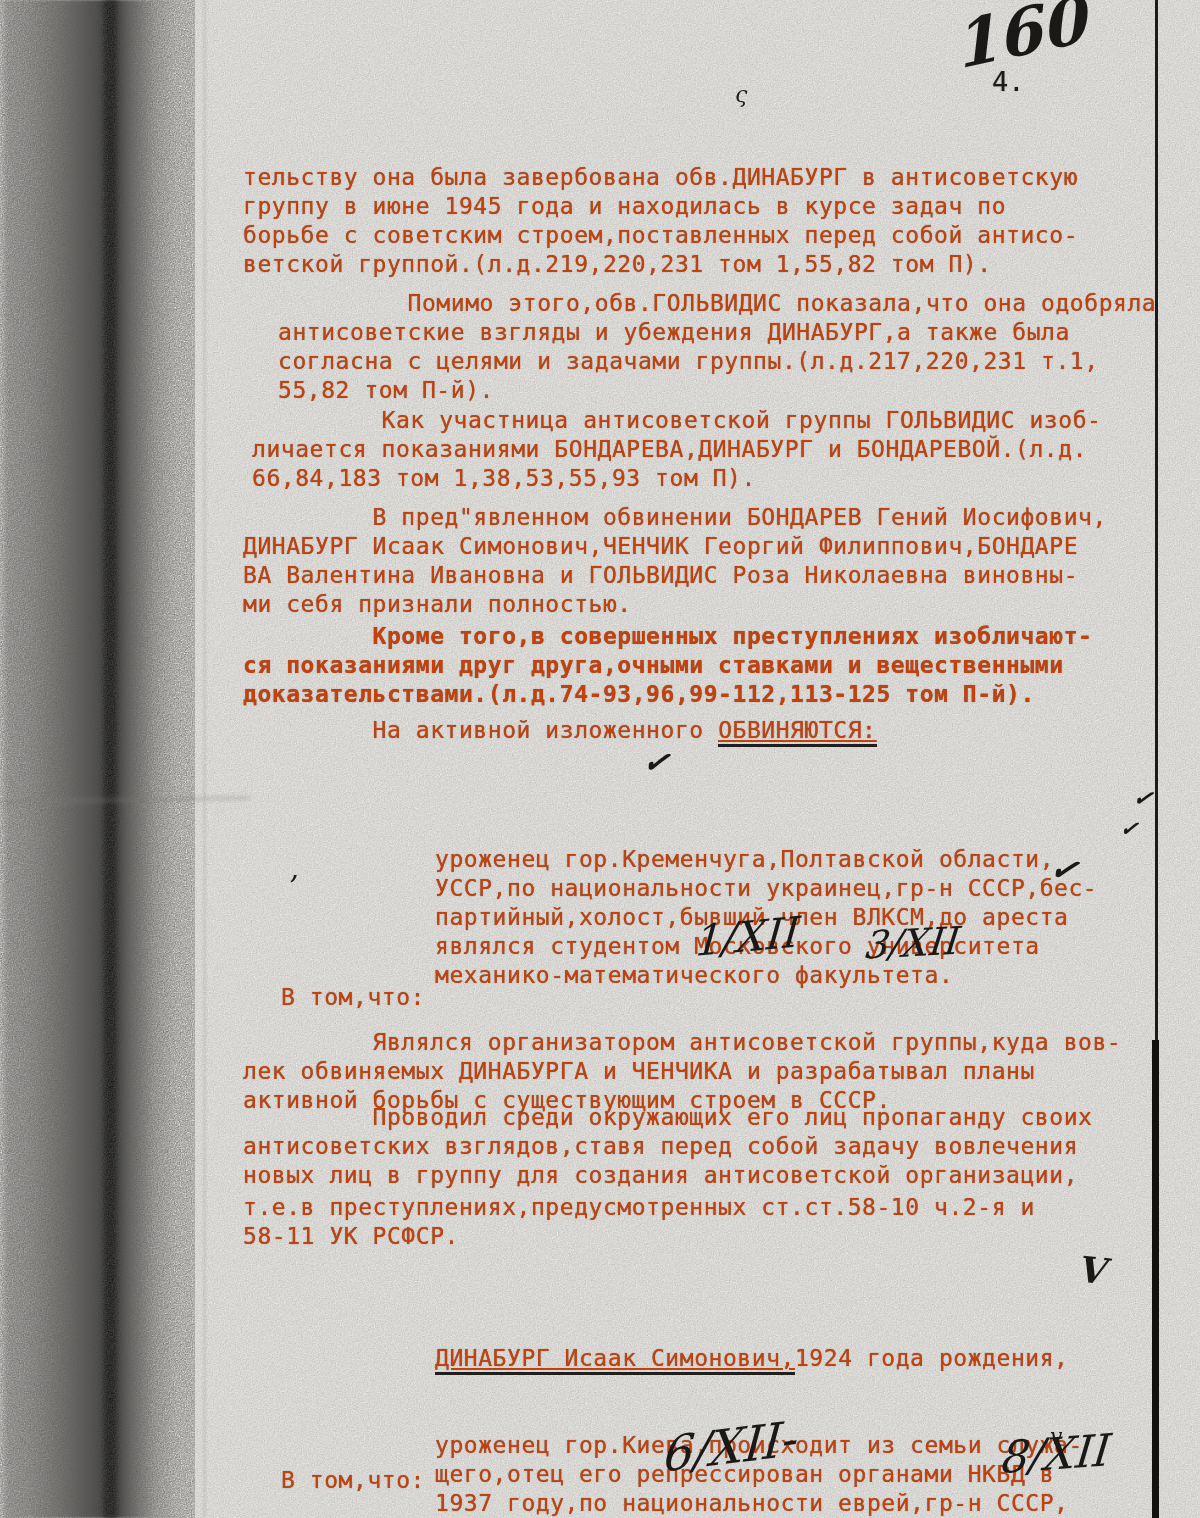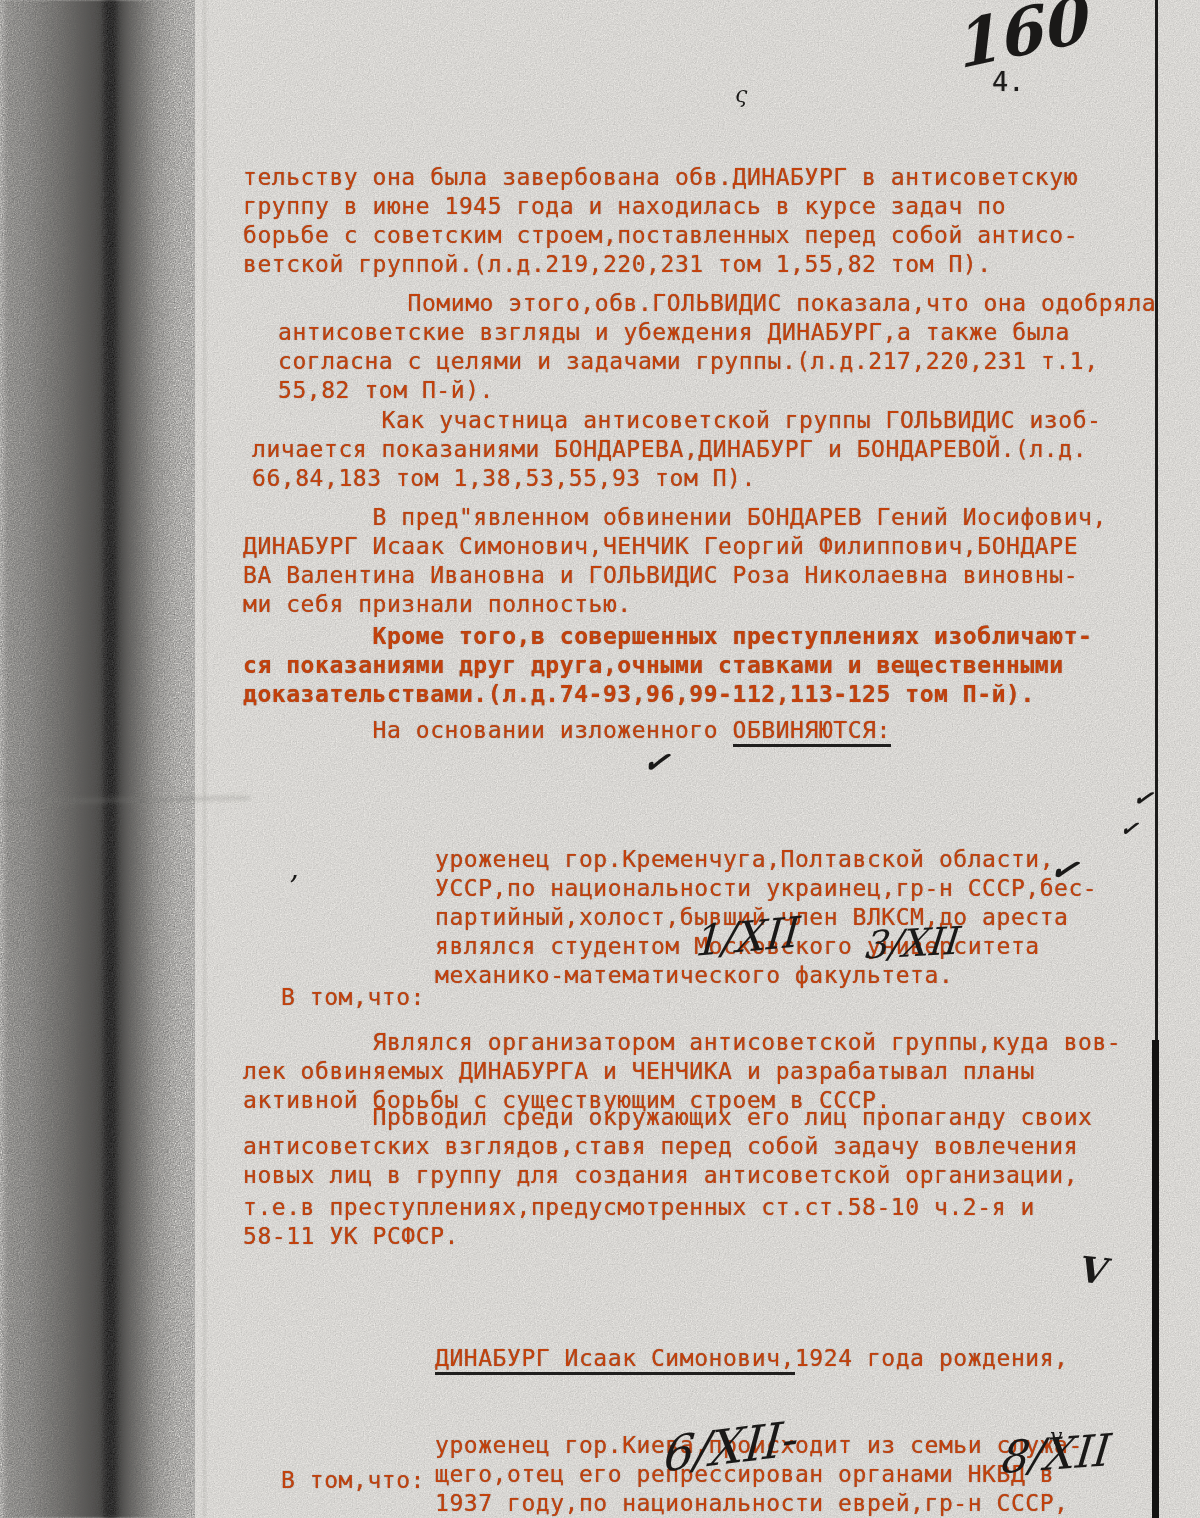--- a/index.html
+++ b/index.html
@@ -30,21 +30,21 @@
   .right-rule-bottom{position:absolute;left:1152px;top:1040px;width:7px;height:478px;background:#131211;z-index:2;}
   
   .grain{position:absolute;left:0;top:0;z-index:1;pointer-events:none;}
   
   .p{position:absolute;z-index:3;
      font-family:"DejaVu Sans Mono","Liberation Mono",monospace;
      font-size:23px;line-height:29px;letter-spacing:0.55px;
      color:#c2410c;white-space:pre-wrap;
      text-shadow:0 0 1px rgba(25,24,23,0.6);}
   .block{width:720px;}
-  .u{border-bottom:3px solid #201f1e;padding-bottom:1px;}
+  .u{border-bottom:3px solid #201f1e;padding-bottom:1px;text-decoration:underline;}
   .pagenum{position:absolute;left:992px;top:66px;z-index:3;
      font-family:"DejaVu Sans Mono","Liberation Mono",monospace;
      font-size:27px;color:#1d1c1b;text-shadow:0 0 1px rgba(25,24,23,0.6);}
   
   .hw{position:absolute;z-index:4;font-family:"DejaVu Serif","Liberation Serif",serif;
       font-style:italic;color:#1a1918;line-height:1;}
   .hw-160{left:958px;top:0px;font-size:64px;font-weight:bold;transform:rotate(-12deg) skewX(-8deg);}
   .hw-squiggle-top{left:735px;top:84px;font-size:22px;}
   .hw-check-obvin{left:643px;top:746px;font-size:32px;font-weight:bold;transform:rotate(8deg);}
   .hw-check-b1{left:1133px;top:786px;font-size:24px;font-weight:bold;transform:rotate(10deg);}
@@ -95,21 +95,21 @@
 личается показаниями БОНДАРЕВА,ДИНАБУРГ и БОНДАРЕВОЙ.(л.д.
 66,84,183 том 1,38,53,55,93 том П).</div>
   <div class="p" style="left:243px;top:503px;width:915px;">         В пред"явленном обвинении БОНДАРЕВ Гений Иосифович,
 ДИНАБУРГ Исаак Симонович,ЧЕНЧИК Георгий Филиппович,БОНДАРЕ
 ВА Валентина Ивановна и ГОЛЬВИДИС Роза Николаевна виновны-
 ми себя признали полностью.</div>
   <div class="p" style="left:243px;top:622px;width:915px;font-weight:bold;">         Кроме того,в совершенных преступлениях изобличают-
 ся показаниями друг друга,очными ставками и вещественными
 доказательствами.(л.д.74-93,96,99-112,113-125 том П-й).</div>
 
-  <div class="p" style="left:243px;top:716px;width:915px;"><span>         На основании изложенного </span><span class="u">ОБВИНЯЮТСЯ:</span></div>
+  <div class="p" style="left:243px;top:716px;width:915px;"><span>         На активной изложенного </span><span class="u">ОБВИНЯЮТСЯ:</span></div>
 
   <div class="p block" style="left:435px;top:787px;">
     <div>уроженец гор.Кременчуга,Полтавской области,
 УССР,по национальности украинец,гр-н СССР,бес-
 партийный,холост,бывший член ВЛКСМ,до ареста
 являлся студентом Московского университета
 механико-математического факультета.</div>
   </div>
 
   <div class="p" style="left:281px;top:983px;">В том,что:</div>

